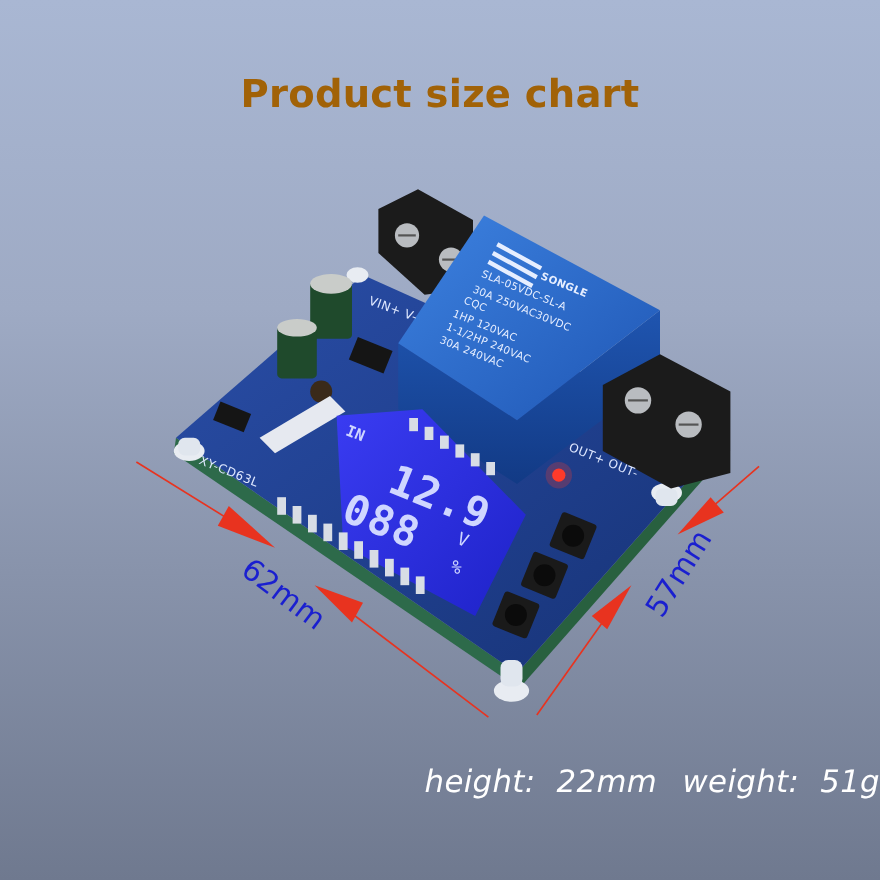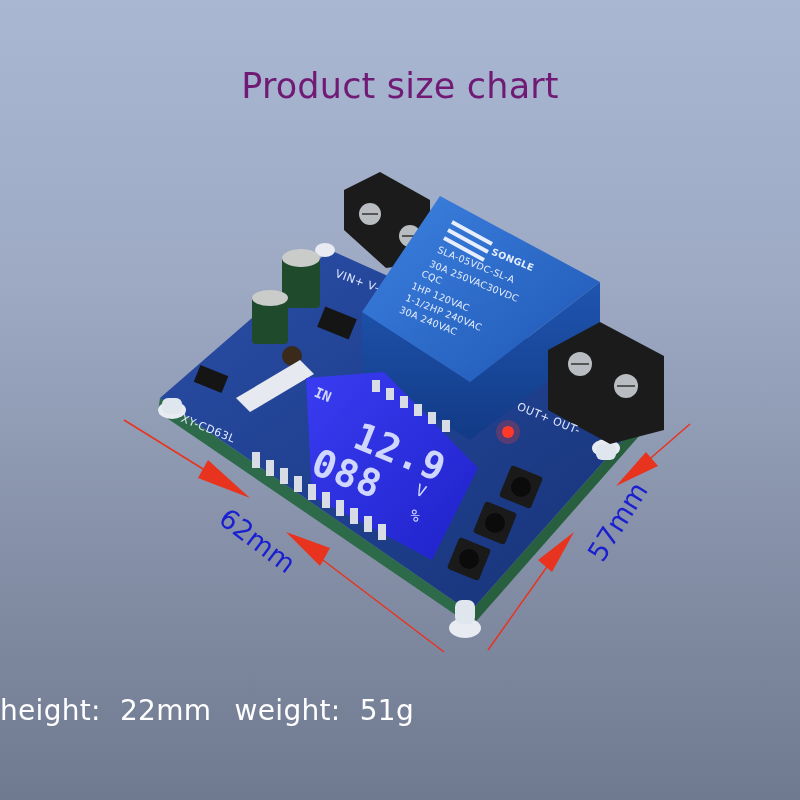--- a/index.html
+++ b/index.html
@@ -3,25 +3,25 @@
 <meta charset="utf-8">
 <style>
   html, body { margin:0; padding:0; }
   body {
     width:800px; height:800px; overflow:hidden; position:relative;
     background: linear-gradient(180deg, #a9b7d3 0%, #9eaac4 35%, #8893ab 65%, #6f798f 100%);
     font-family: "DejaVu Sans", "Liberation Sans", sans-serif;
   }
   .title {
     position:absolute; left:0; width:800px; top:66px; text-align:center;
-    color:#701a75; font-size:35px; font-weight:400; letter-spacing:0.2px;
+    color:#a16207; font-size:35px; font-weight:700; letter-spacing:0.2px;
   }
   .specs {
-    position:absolute; left:0; width:800px; top:694px; text-align:left;
-    color:#ffffff; font-size:28px; letter-spacing:0.3px;
+    position:absolute; left:0; width:800px; top:694px; text-align:right;
+    color:#ffffff; font-size:28px; letter-spacing:0.3px;font-style:italic;
   }
   .specs span { display:inline-block; }
   .scene { position:absolute; left:0; top:0; width:800px; height:800px; }
   .dim {
     position:absolute; color:#1a1fd0; font-size:27px; font-weight:400;
     white-space:nowrap; transform-origin:center center;
   }
   .dim-62 { left:214px; top:525px; transform:rotate(37deg); }
   .dim-57 { left:574px; top:506px; transform:rotate(-58deg); }
   .board-label {

